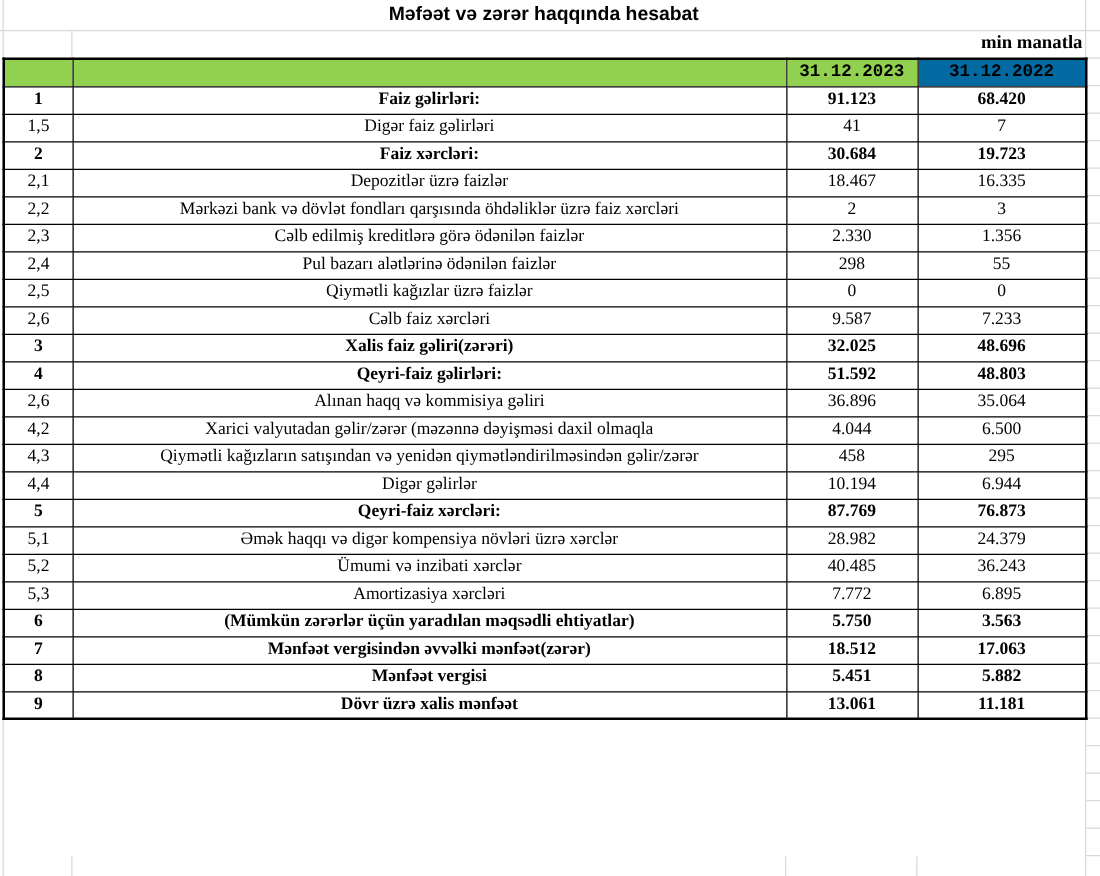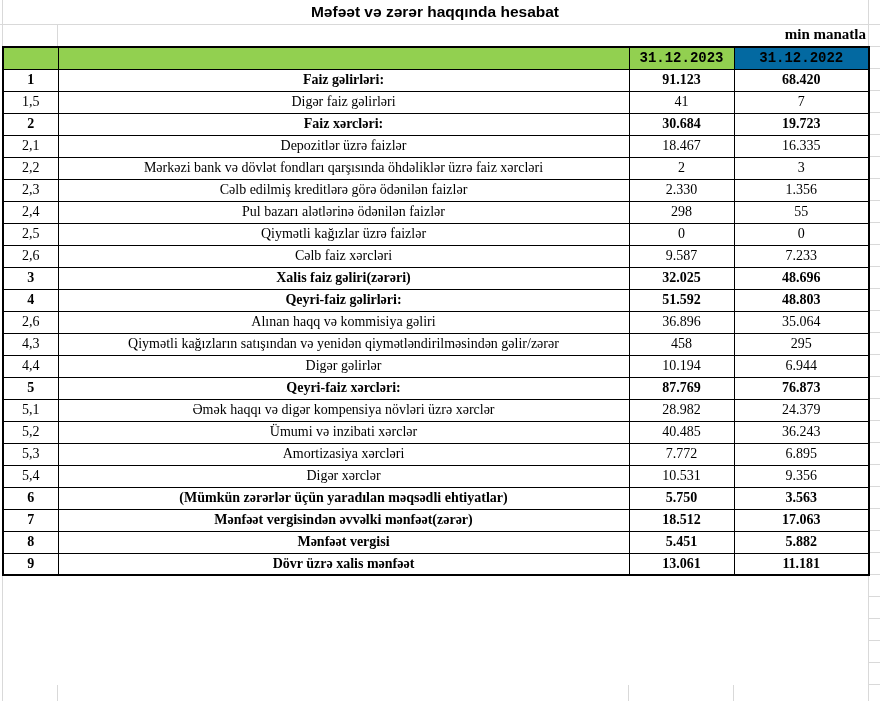--- a/index.html
+++ b/index.html
@@ -189,20 +189,26 @@
           <td>51.592</td>
           <td>48.803</td>
         </tr>
         <tr>
           <td>2,6</td>
           <td>Alınan haqq və kommisiya gəliri</td>
           <td>36.896</td>
           <td>35.064</td>
         </tr>
         <tr>
+          <td>4,2</td>
+          <td>Xarici valyutadan gəlir/zərər (məzənnə dəyişməsi daxil olmaqla</td>
+          <td>4.044</td>
+          <td>6.500</td>
+        </tr>
+        <tr>
           <td>4,3</td>
           <td>Qiymətli kağızların satışından və yenidən qiymətləndirilməsindən gəlir/zərər</td>
           <td>458</td>
           <td>295</td>
         </tr>
         <tr>
           <td>4,4</td>
           <td>Digər gəlirlər</td>
           <td>10.194</td>
           <td>6.944</td>
@@ -224,26 +230,20 @@
           <td>Ümumi və inzibati xərclər</td>
           <td>40.485</td>
           <td>36.243</td>
         </tr>
         <tr>
           <td>5,3</td>
           <td>Amortizasiya xərcləri</td>
           <td>7.772</td>
           <td>6.895</td>
         </tr>
-        <tr>
-          <td>5,4</td>
-          <td>Digər xərclər</td>
-          <td>10.531</td>
-          <td>9.356</td>
-        </tr>
         <tr class="bold">
           <td>6</td>
           <td>(Mümkün zərərlər üçün yaradılan məqsədli ehtiyatlar)</td>
           <td>5.750</td>
           <td>3.563</td>
         </tr>
         <tr class="bold">
           <td>7</td>
           <td>Mənfəət vergisindən əvvəlki mənfəət(zərər)</td>
           <td>18.512</td>

